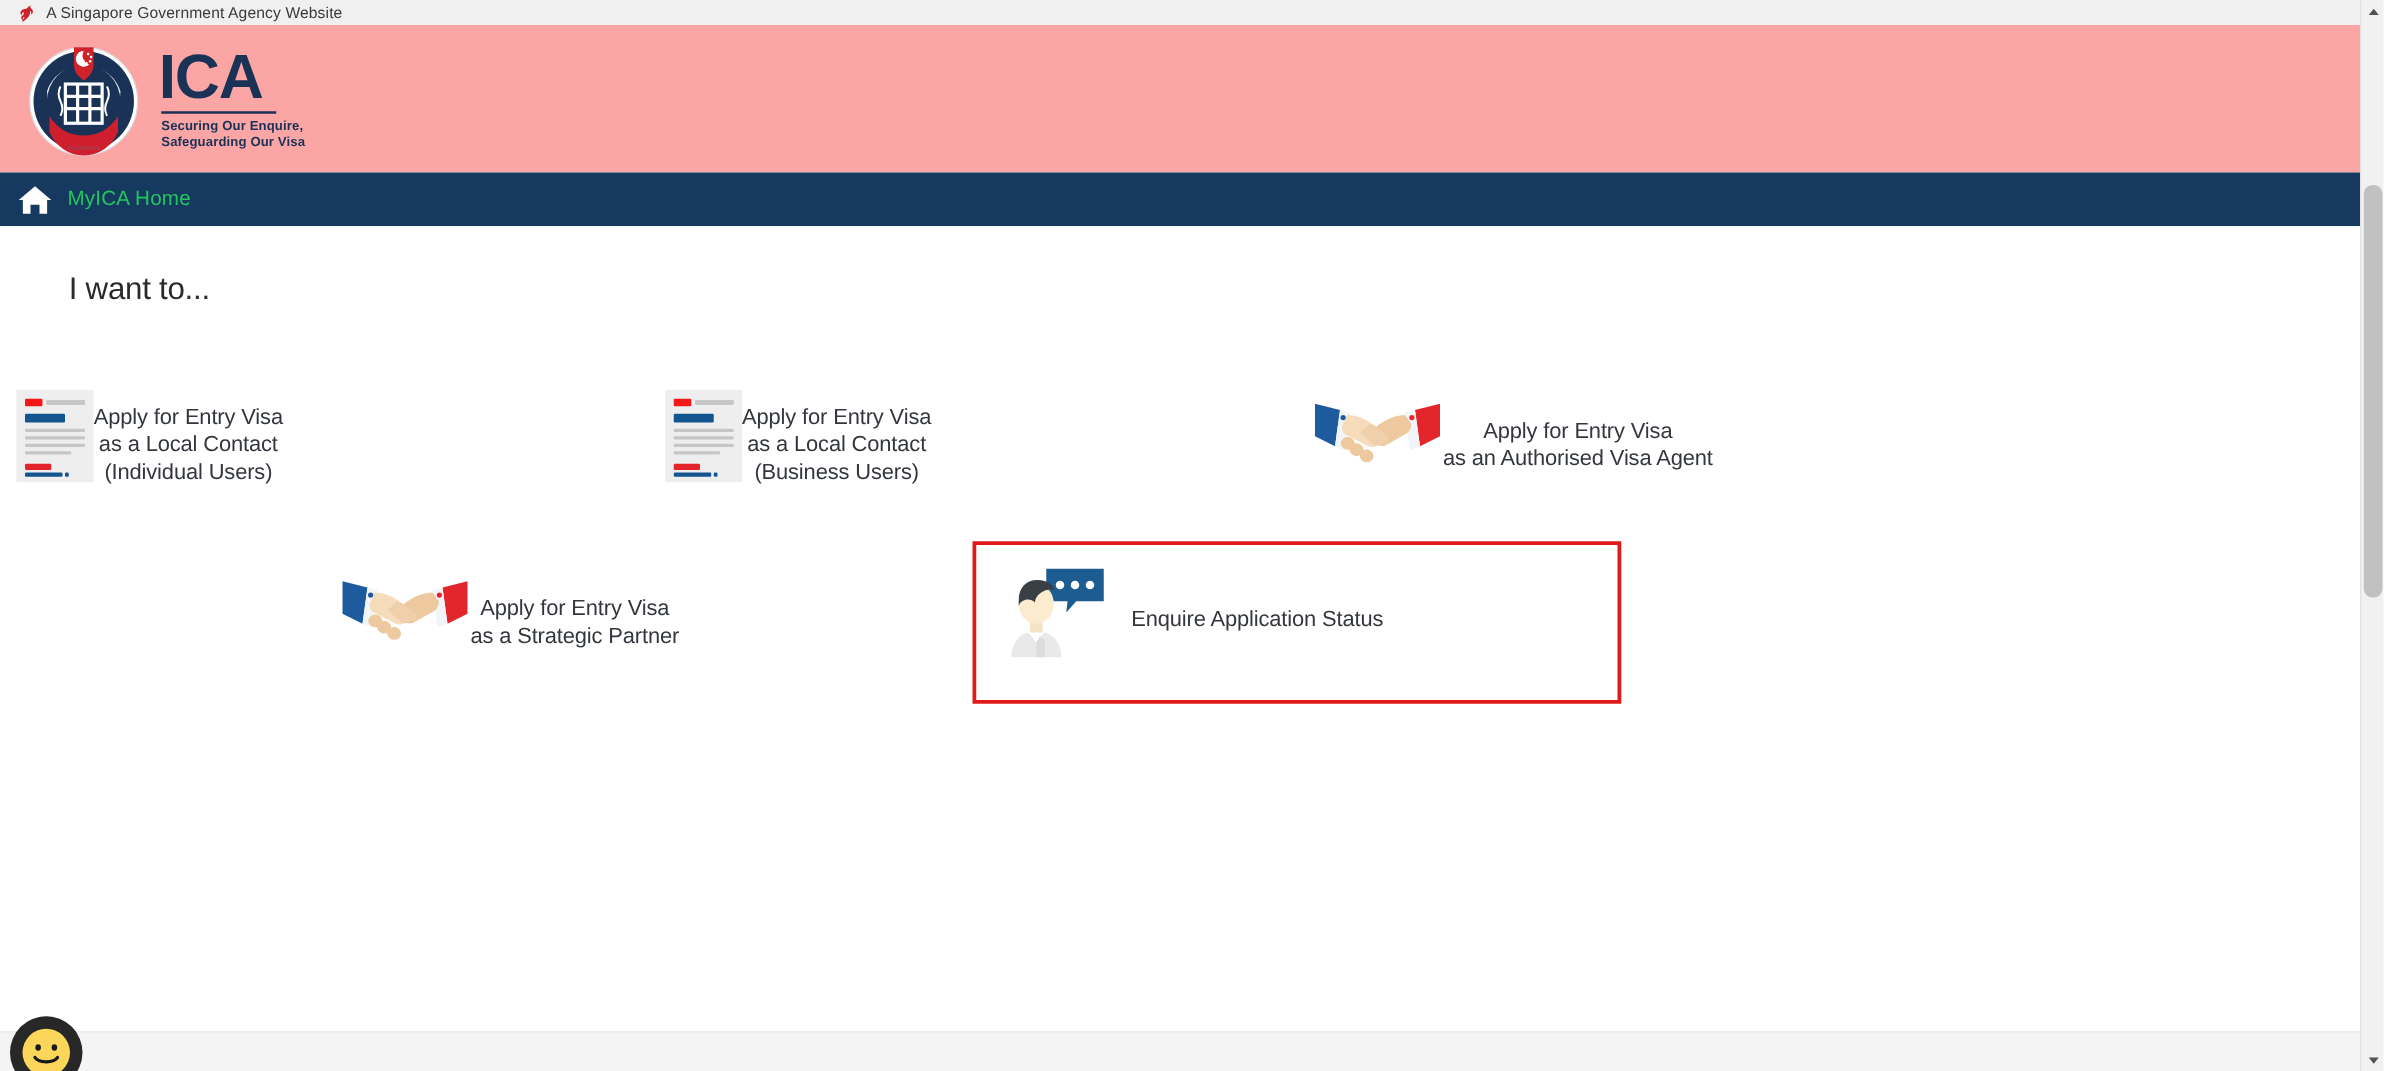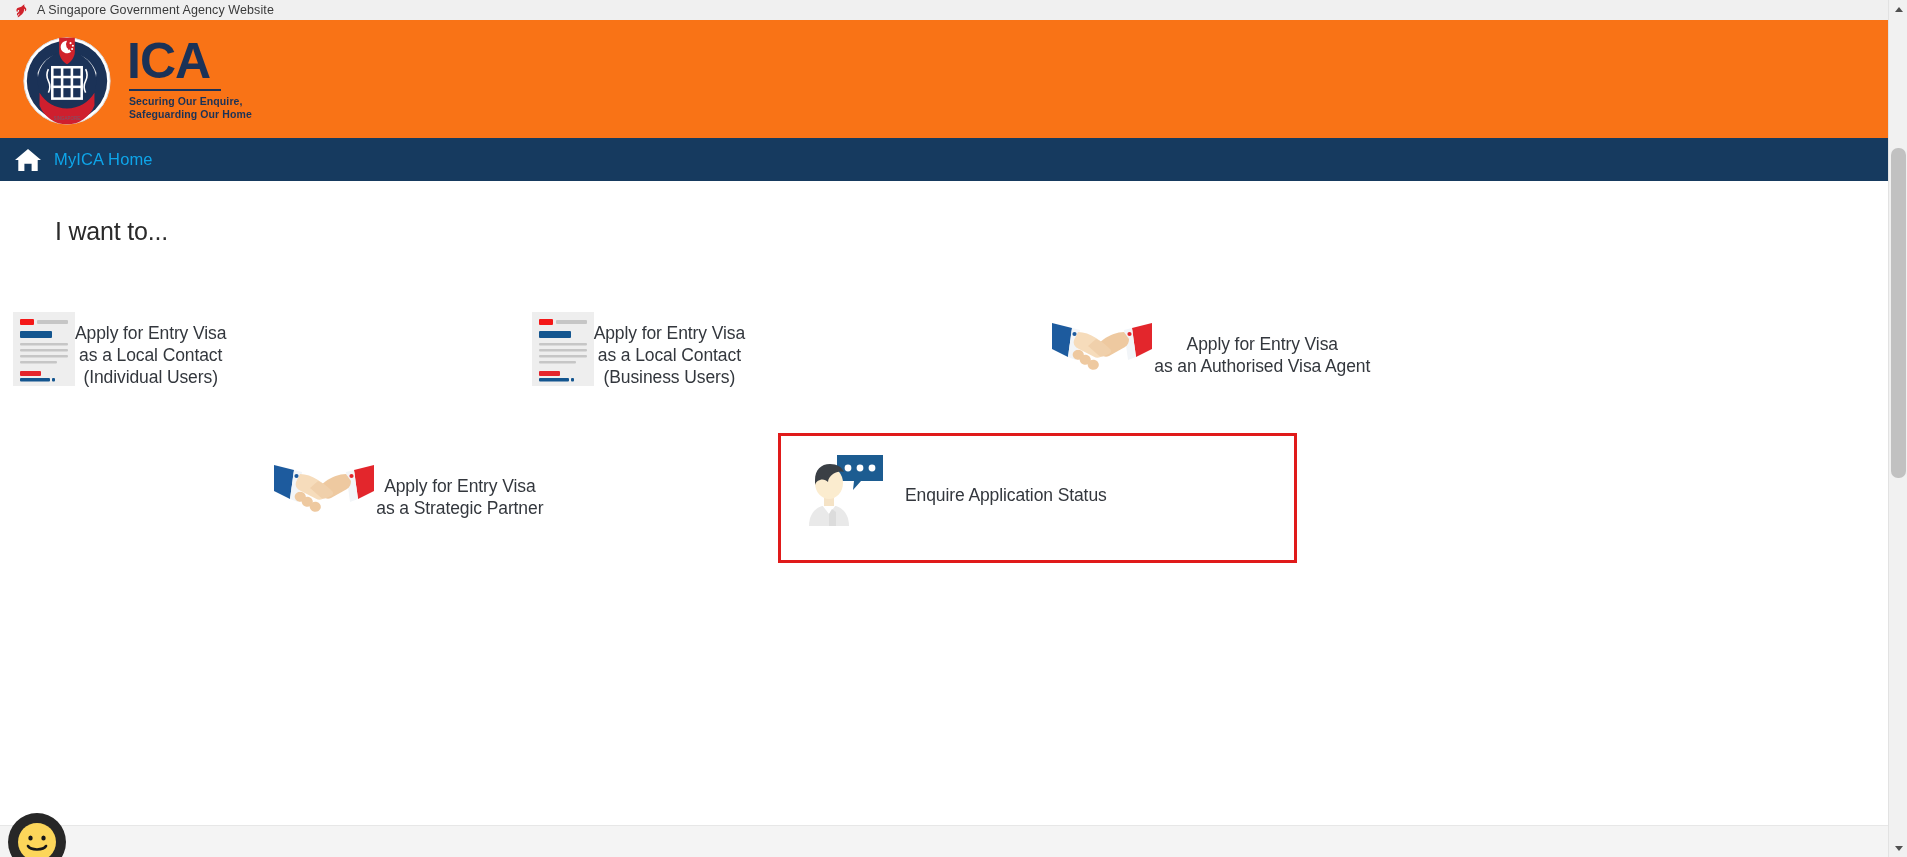--- a/index.html
+++ b/index.html
@@ -45,21 +45,21 @@
     font-size: 12.5px;
     color: #3a3a3a;
     letter-spacing: .1px;
     white-space: nowrap;
   }
 
   
   .masthead {
     position: relative;
     height: 118px;
-    background: #f97316;
+    background: #fca5a5;
     display: flex;
     align-items: center;
     padding-left: 18px;
   }
   .logo-lockup { display: flex; align-items: center; gap: 11px; }
   .crest { width: 98px; height: 98px; display: block; flex: 0 0 auto; }
   .wordmark { display: flex; flex-direction: column; justify-content: center; }
   .wordmark-ica {
     font-size: 50px;
     line-height: 0.96;
@@ -82,21 +82,21 @@
     position: relative;
     height: 43px;
     background: #163a5f;
     display: flex;
     align-items: center;
     padding-left: 14px;
     gap: 12px;
   }
   .home-icon { width: 28px; height: 24px; display: block; flex: 0 0 auto; }
   .navbar-label {
-    color: #0ea5e9;
+    color: #22c55e;
     font-size: 16.5px;
     letter-spacing: .15px;
     white-space: nowrap;
   }
 
   
   .content {
     position: relative;
     background: #ffffff;
     height: 646px;
@@ -294,21 +294,21 @@
 
           <g fill="#5b6880" opacity=".8">
             <text x="50" y="92" text-anchor="middle" font-size="4.6" font-family="Liberation Sans, sans-serif">SINGAPORE</text>
           </g>
         </svg>
 
         <div class="wordmark">
           <div class="wordmark-ica">ICA</div>
           <div class="wordmark-rule"></div>
           <div class="wordmark-tag">Securing Our Enquire,</div>
-          <div class="wordmark-tag">Safeguarding Our Home</div>
+          <div class="wordmark-tag">Safeguarding Our Visa</div>
         </div>
 
       </div>
     </div>
 
     <div class="navbar">
       <svg class="home-icon" viewBox="0 0 28 24">
         <path fill="#ffffff" d="M14 1 1 12h3.3v11h6.1v-7.2h7.2V23h6.1V12H27z"></path>
       </svg>
       <span class="navbar-label">MyICA Home</span>

